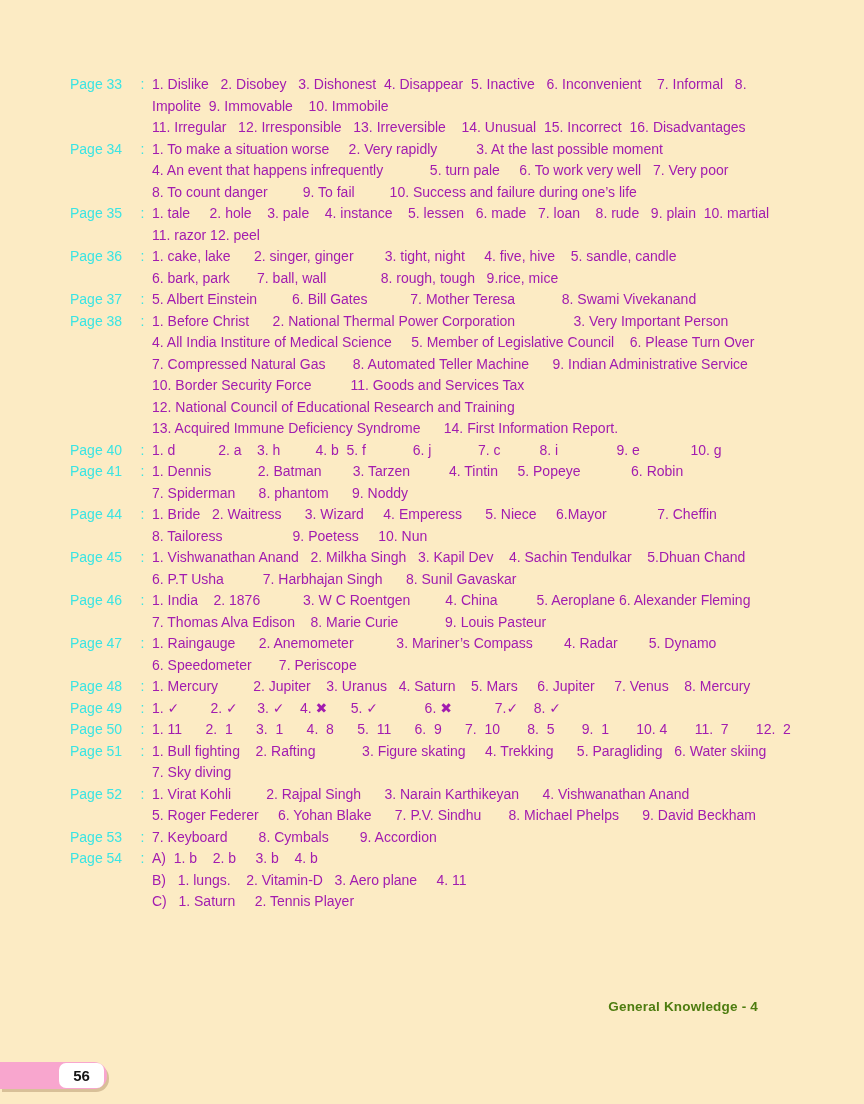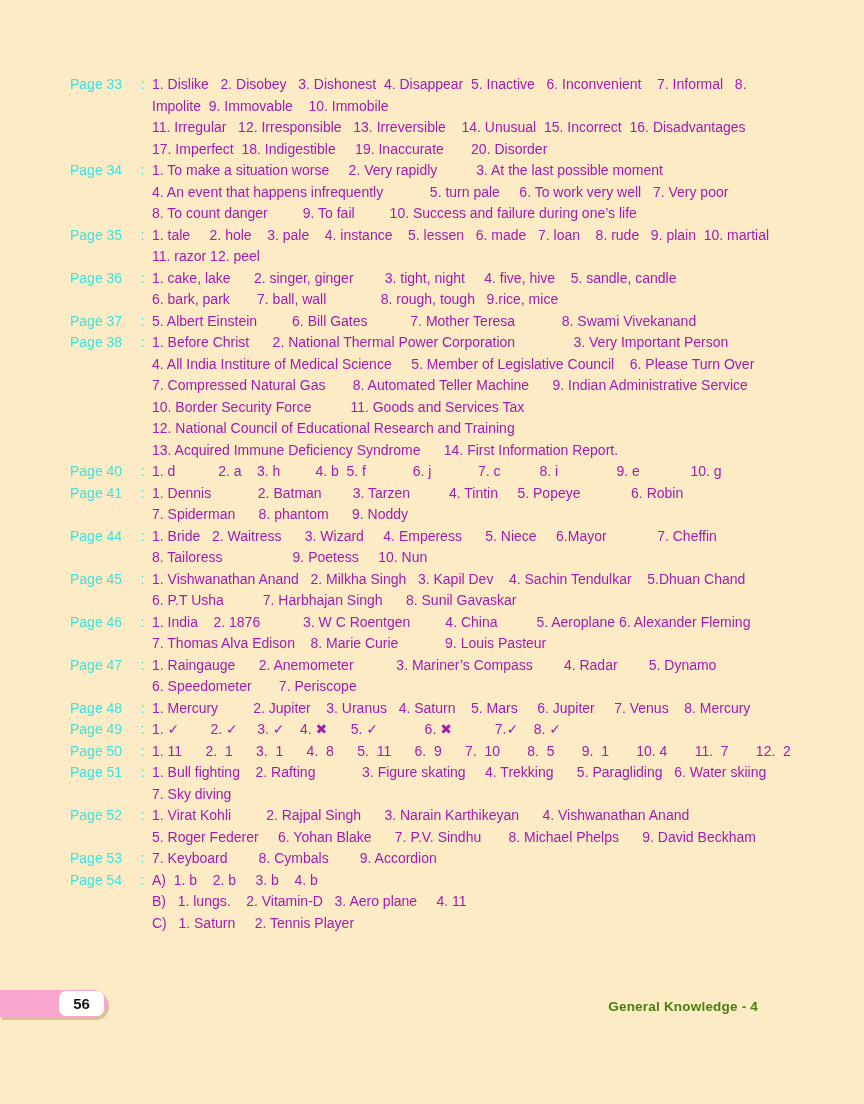--- a/index.html
+++ b/index.html
@@ -27,21 +27,21 @@
     font-size:14px; line-height:21.5px;
     color:#a21caf;
     white-space:pre; overflow:hidden;
   }
   .footer {
     position:absolute; top:999px; right:106px;
     font-size:13.5px; font-weight:bold; color:#4d7c0f;
     letter-spacing:0.2px;
   }
   .page-tab-bar {
-    position:absolute; left:0; top:990px;
+    position:absolute; left:0; top:1062px;
     width:107px; height:27px;
     background:#F8A6CE;
     border-radius:0 13px 13px 0;
     box-shadow:2px 3px 0 rgba(186,156,116,0.55);
   }
   .page-num-box {
     position:absolute; right:3px; top:1px;
     width:45px; height:25px;
     background:#ffffff;
     border-radius:7px;
@@ -53,21 +53,20 @@
 <body>
 
 <div class="content">
     <div class="row">
       <span class="plabel">Page 33</span>
       <span class="pcolon">:</span>
       <div class="lines">
         <div class="line">1. Dislike   2. Disobey   3. Dishonest  4. Disappear  5. Inactive   6. Inconvenient    7. Informal   8.</div>
         <div class="line">Impolite  9. Immovable    10. Immobile</div>
         <div class="line">11. Irregular   12. Irresponsible   13. Irreversible    14. Unusual  15. Incorrect  16. Disadvantages</div>
-        <div class="line">17. Imperfect  18. Indigestible     19. Inaccurate       20. Disorder</div>
       </div>
     </div>
     <div class="row">
       <span class="plabel">Page 34</span>
       <span class="pcolon">:</span>
       <div class="lines">
         <div class="line">1. To make a situation worse     2. Very rapidly          3. At the last possible moment</div>
         <div class="line">4. An event that happens infrequently            5. turn pale     6. To work very well   7. Very poor</div>
         <div class="line">8. To count danger         9. To fail         10. Success and failure during one’s life</div>
       </div>

